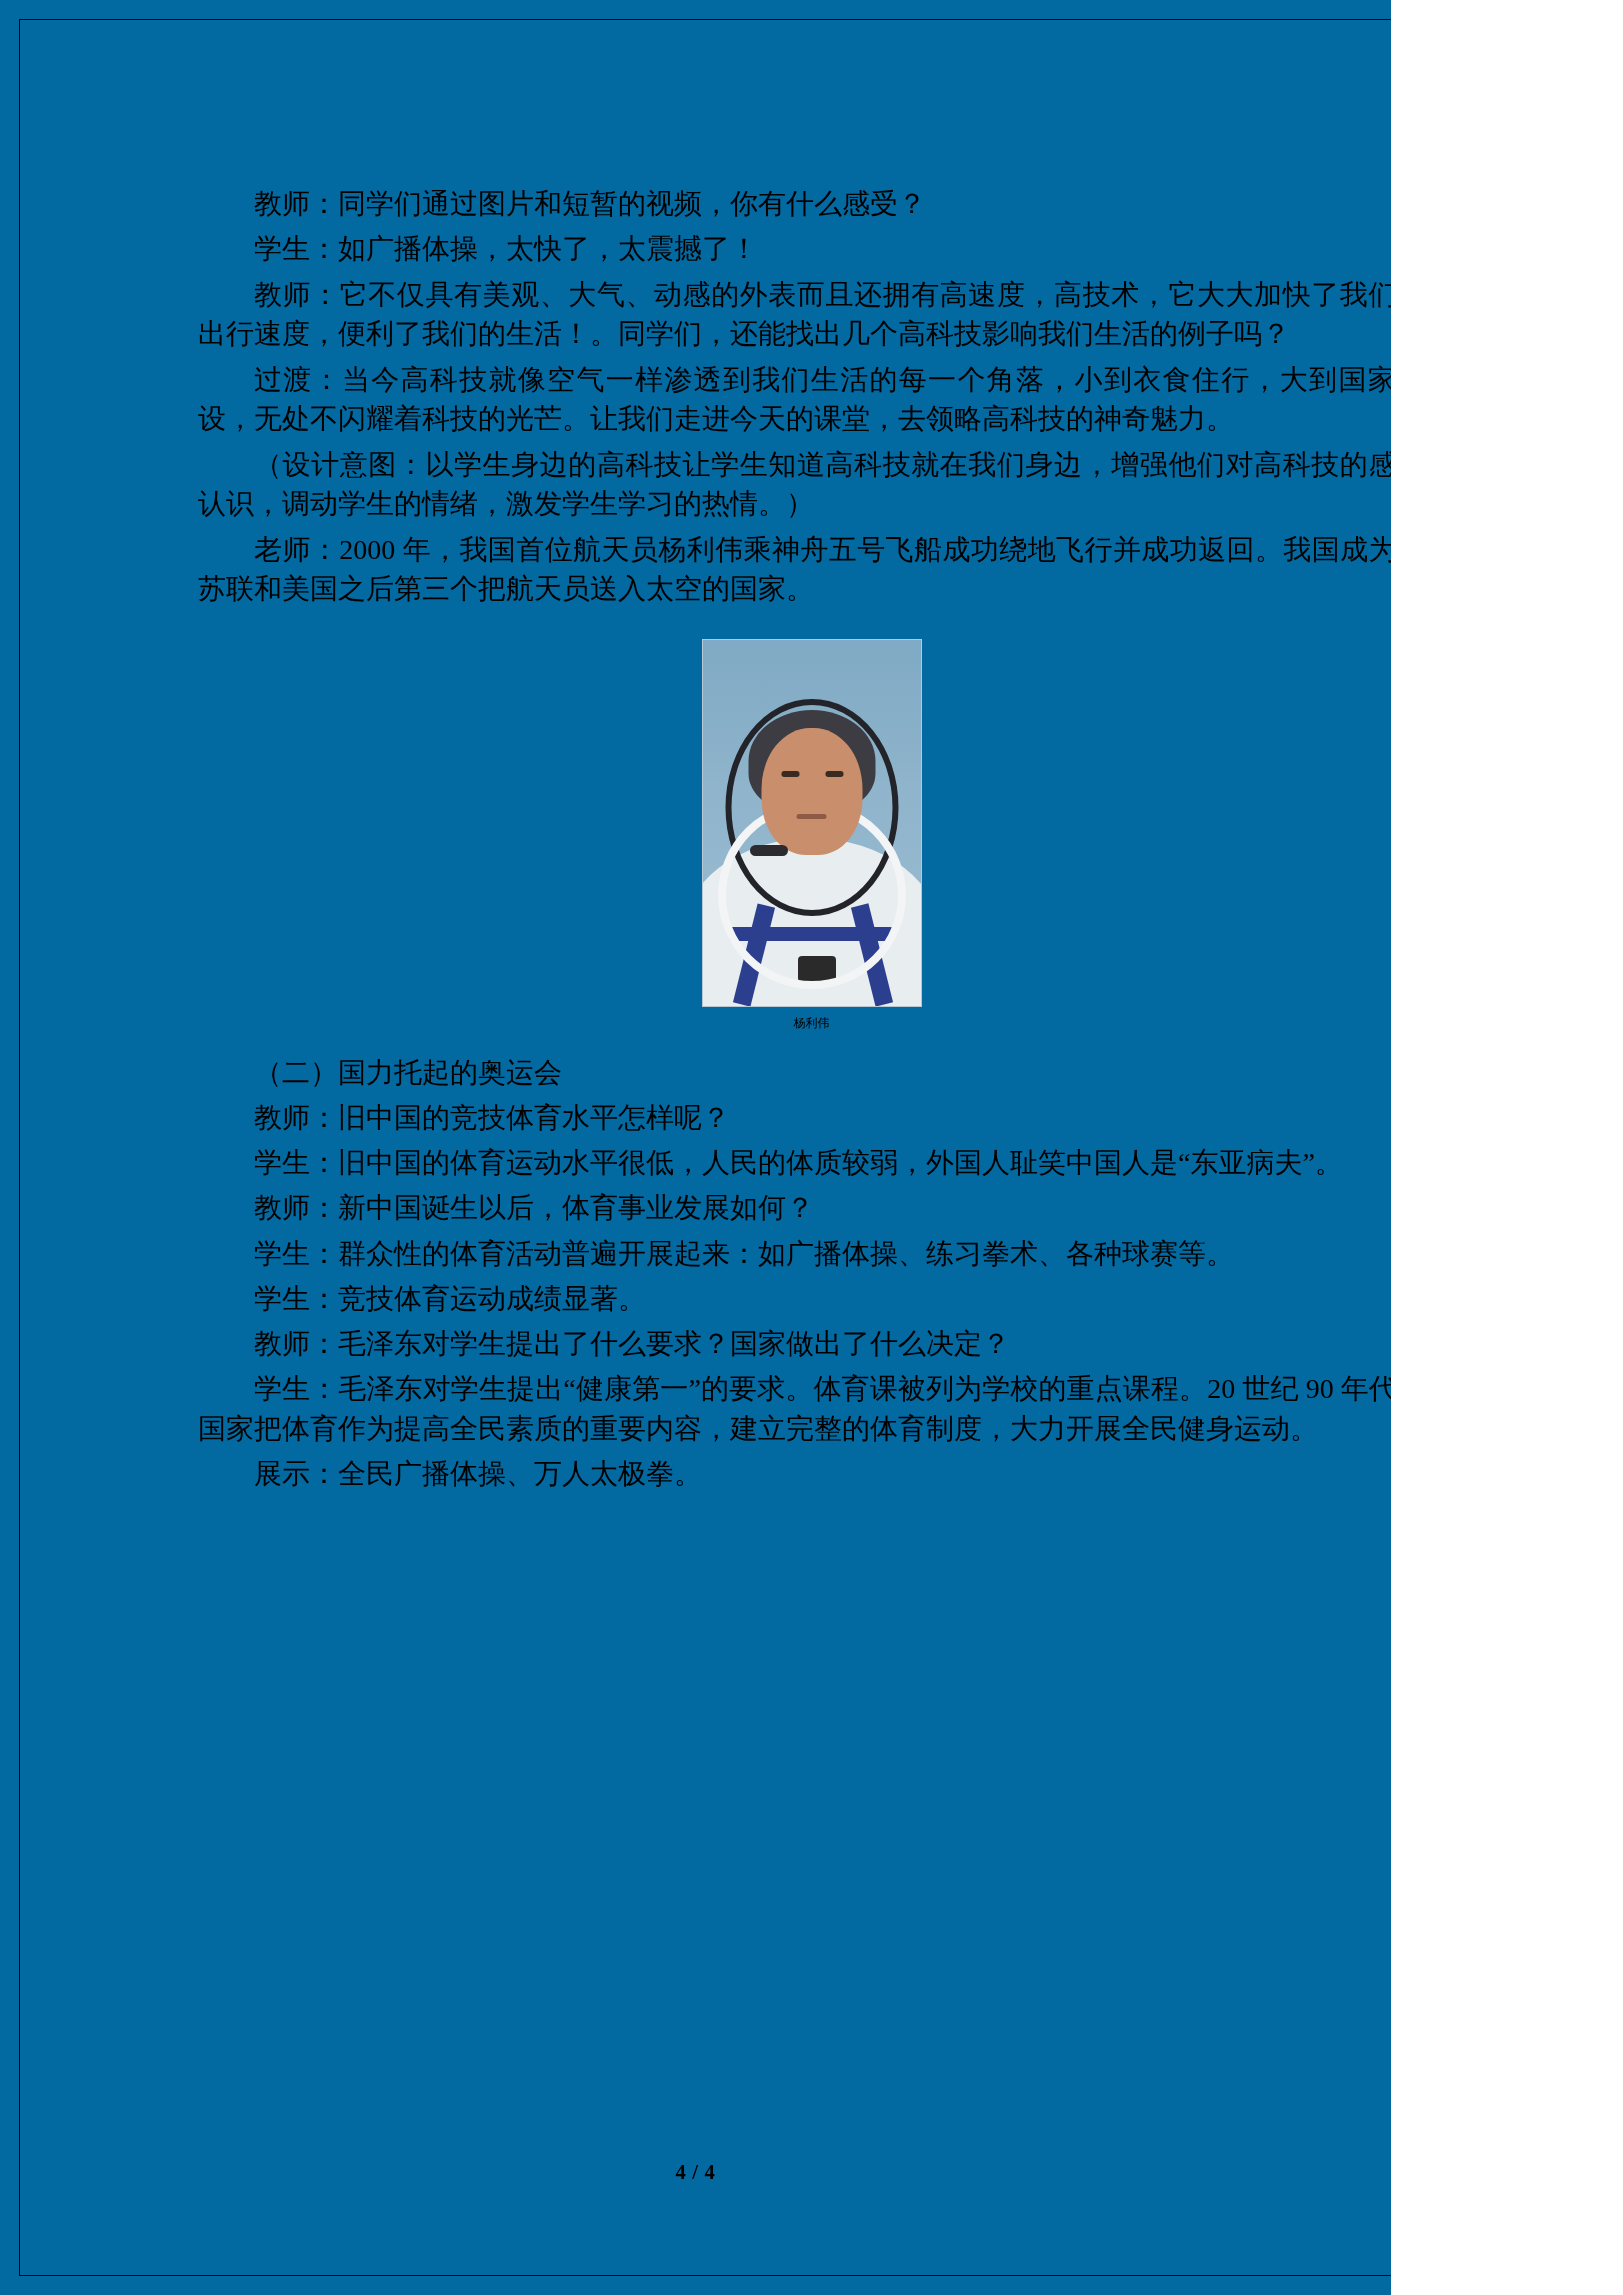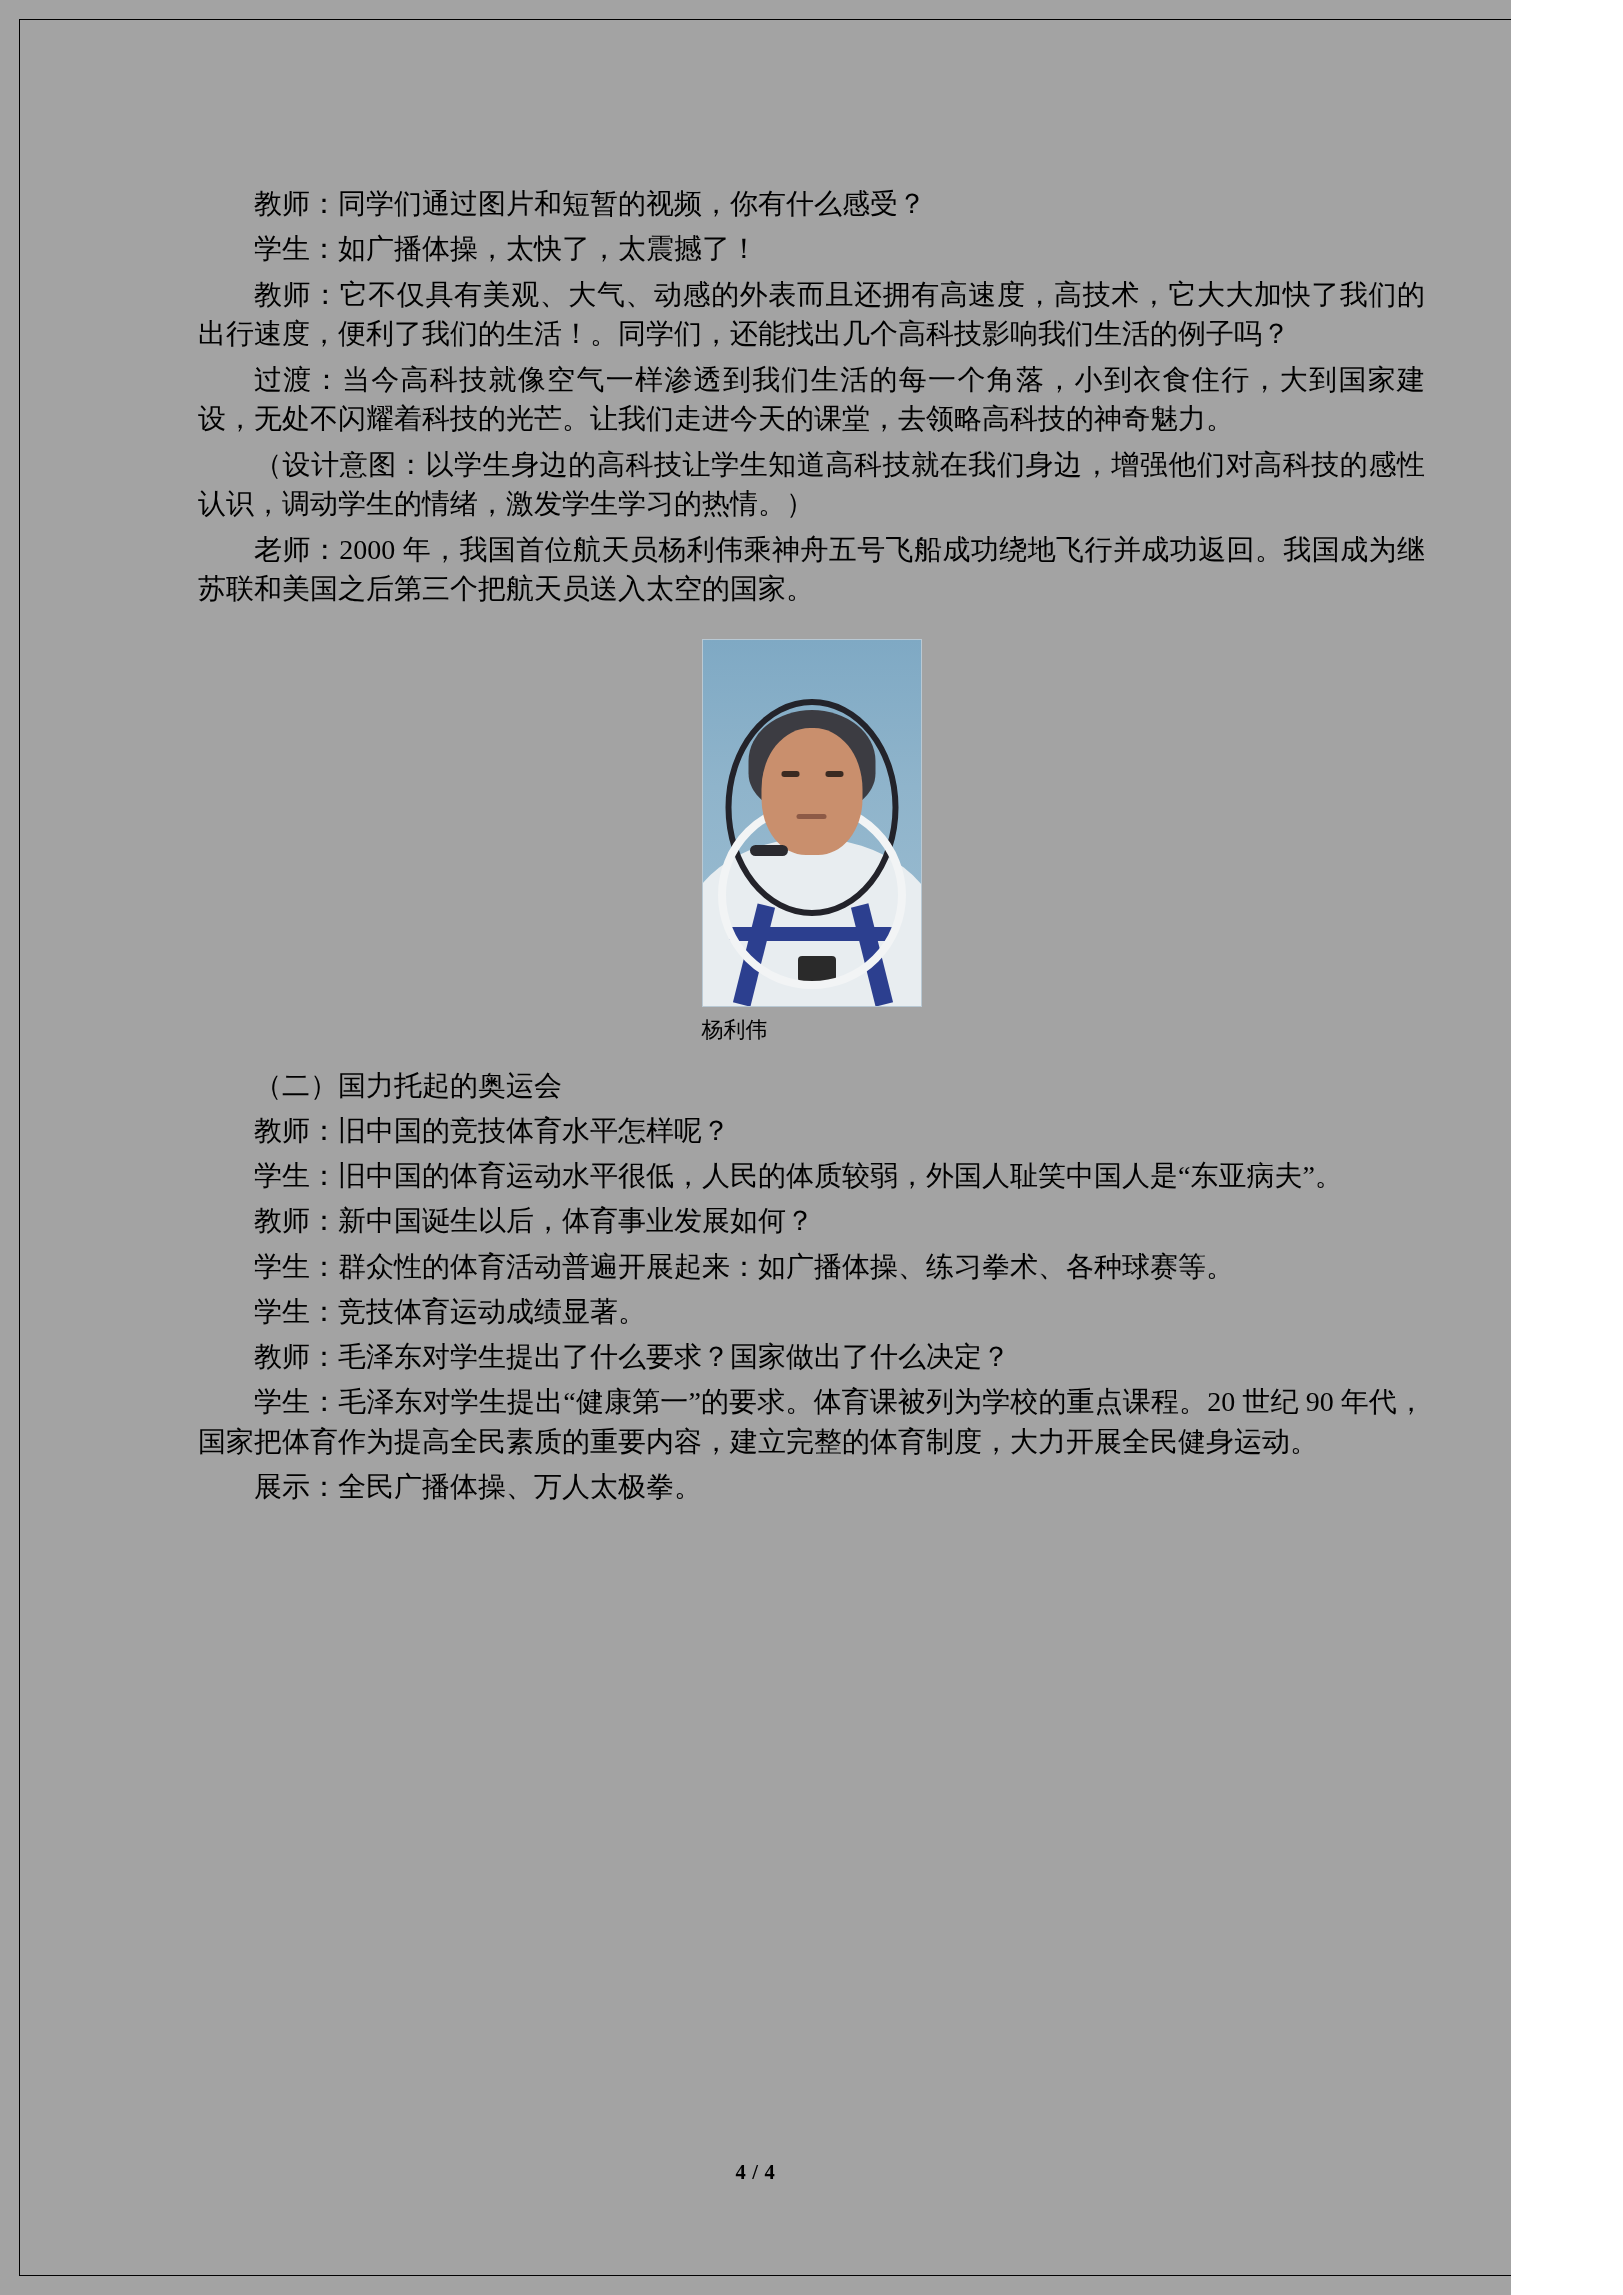--- a/index.html
+++ b/index.html
@@ -5,23 +5,23 @@
   html, body {
     margin: 0;
     padding: 0;
     background: #ffffff;
   }
   body {
     font-family: "Liberation Serif", "DejaVu Serif", serif;
   }
   .page {
     position: relative;
-    width: 1511px;
+    width: 1391px;
     height: 2295px;
-    background: #a3a3a3;
+    background: #0369a1;
     box-sizing: border-box;
     overflow: hidden;
   }
   .page-border {
     position: absolute;
     left: 19px;
     top: 19px;
     width: 1585px;
     height: 2257px;
     border: 1.4px solid #000000;
@@ -164,23 +164,23 @@
     position: absolute;
     left: 22%;
     top: 56%;
     width: 38px;
     height: 11px;
     background: #2b2b30;
     border-radius: 5.5px;
   }
   .photo-caption {
     margin-top: 8.2px;
-    font-size: 22px;
+    font-size: 12px;
     color: #000000;
-    text-align: left;
+    text-align: center;
   }
   .footer {
     position: absolute;
     left: 0;
     top: 2161px;
     width: 100%;
     text-align: center;
     font-size: 20.5px;
     font-weight: bold;
     color: #000000;

